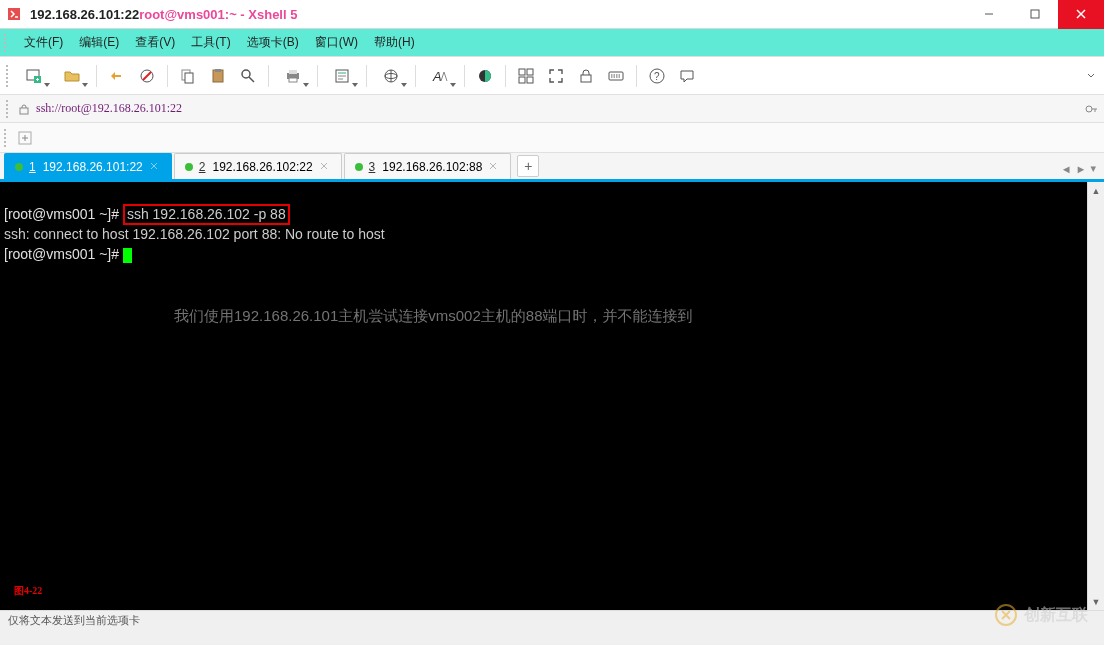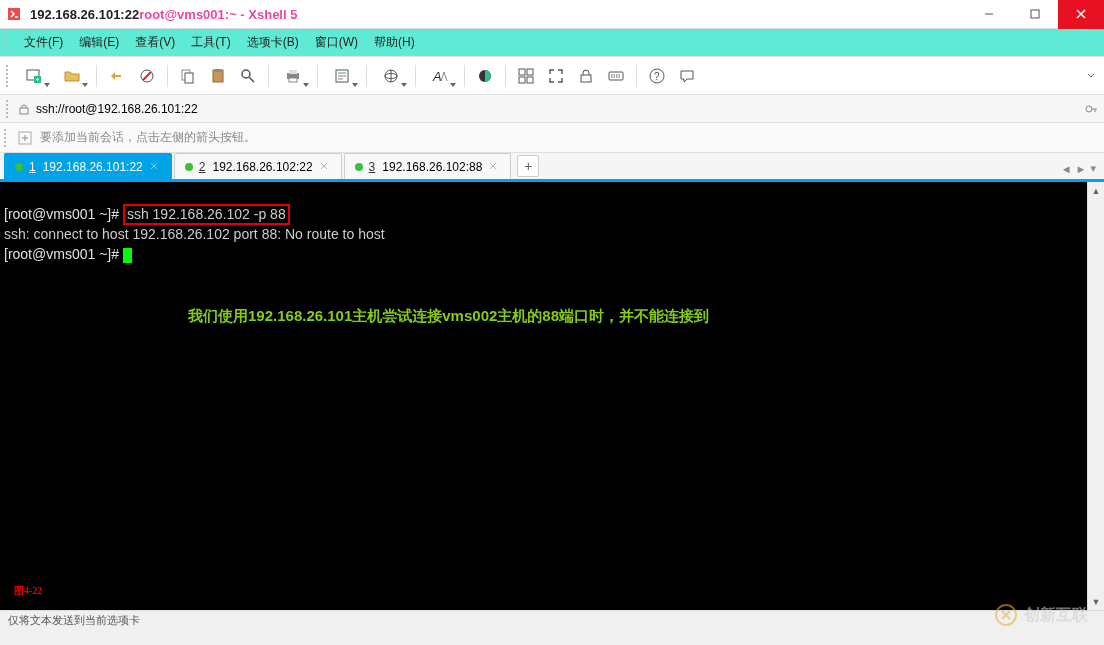--- a/index.html
+++ b/index.html
@@ -27,21 +27,21 @@
 .tool-btn { width:28px; height:28px; display:flex; align-items:center; justify-content:center; cursor:pointer; border-radius:2px; position:relative; }
 .tool-btn.wdd { width:36px; }
 .tool-sep { width:1px; height:22px; background:#ddd; margin:0 4px; }
 .dd-arrow { position:absolute; right:2px; bottom:3px; width:0; height:0; border-left:3px solid transparent; border-right:3px solid transparent; border-top:4px solid #666; }
 .toolbar-end { flex:1; }
 .toolbar-overflow { width:14px; display:flex; justify-content:center; }
 
 
 .addrbar { height:28px; background:#f6f6f6; display:flex; align-items:center; padding:0 6px; border-bottom:1px solid #e0e0e0; gap:6px; font-size:12px; }
 .addrbar .grip { width:6px; height:18px; border-left:2px dotted #bbb; }
-.addrbar .url { color:#000000; flex:1; }
+.addrbar .url { color:#701a75; flex:1;font-family:Liberation Serif, serif; }
 .addrbar .pw-icon { width:14px; }
 
 
 .hintbar { height:30px; background:#fafafa; display:flex; align-items:center; padding:0 4px; border-bottom:1px solid #e0e0e0; gap:6px; font-size:12px; color:#888; }
 .hintbar .grip { width:6px; height:18px; border-left:2px dotted #bbb; }
 .hintbar .plus-btn { width:18px; height:18px; display:flex; align-items:center; justify-content:center; }
 
 
 .tabstrip { height:29px; background:#f5f5f5; display:flex; align-items:flex-end; border-bottom:3px solid #00a2e8; padding:0 4px; position:relative; }
 .tab { height:26px; display:flex; align-items:center; padding:0 10px; font-size:12px; border:1px solid #ccc; border-bottom:none; background:#f8f8f8; margin-right:2px; cursor:pointer; gap:6px; border-radius:2px 2px 0 0; }
@@ -56,21 +56,21 @@
 .tabstrip .spacer { flex:1; }
 .tab-nav { display:flex; gap:4px; align-items:center; padding:0 4px 4px 0; color:#888; }
 .tab-nav span { cursor:pointer; font-size:11px; }
 
 
 .terminal-wrap { display:flex; height:428px; }
 .terminal { flex:1; background:#000; color:#ccc; font-family:"Consolas","Courier New",monospace; font-size:14px; line-height:19px; padding:3px 4px; white-space:pre; overflow:hidden; position:relative; }
 .terminal .prompt { color:#e0e0e0; }
 .terminal .hl-cmd { border:2px solid #e40000; padding:0 2px; display:inline-block; line-height:17px; }
 .terminal .cursor { display:inline-block; width:9px; height:15px; background:#00ff00; vertical-align:middle; }
-.annot { color:#84cc16; font-family:"Microsoft YaHei"; font-weight:bold; font-size:15px; position:absolute; left:188px; line-height:1.8; }
+.annot { color:#737373; font-family:"Microsoft YaHei"; font-weight:normal; font-size:15px; position:absolute; left:174px; line-height:1.8; }
 .fig-label { position:absolute; left:14px; bottom:10px; color:#e40000; font-family:"Microsoft YaHei"; font-weight:bold; font-size:10px; }
 .scrollbar { width:17px; background:#f0f0f0; border-left:1px solid #ddd; position:relative; }
 .scrollbar .sb-up, .scrollbar .sb-down { height:17px; display:flex; align-items:center; justify-content:center; color:#666; font-size:9px; cursor:pointer;}
 .scrollbar .sb-track { position:absolute; top:17px; bottom:17px; left:0; right:0; }
 .scrollbar .sb-down { position:absolute; bottom:0; left:0; right:0; }
 
 
 .statusbar { height:20px; background:#f0f0f0; border-top:1px solid #ddd; font-size:11px; color:#555; display:flex; align-items:center; padding:0 8px; }
 
 
@@ -280,21 +280,20 @@
 
 <div class="hintbar">
   <div class="grip"></div>
   <div class="plus-btn">
       <svg width="14" height="14">
         <rect x="1" y="1" width="12" height="12" fill="none" stroke="#aaa"></rect>
         <line x1="4" y1="7" x2="10" y2="7" stroke="#888"></line>
         <line x1="7" y1="4" x2="7" y2="10" stroke="#888"></line>
       </svg>
     </div>
-  <span>要添加当前会话，点击左侧的箭头按钮。</span>
 </div>
 
 <div class="tabstrip">
   <div class="tab active">
     <span class="dot green"></span>
     <span class="tab-num">1</span>
     <span class="tab-label">192.168.26.101:22</span>
     <span class="tab-close">
         <svg width="10" height="10">
           <line x1="2" y1="2" x2="8" y2="8" stroke="#fff"></line>

